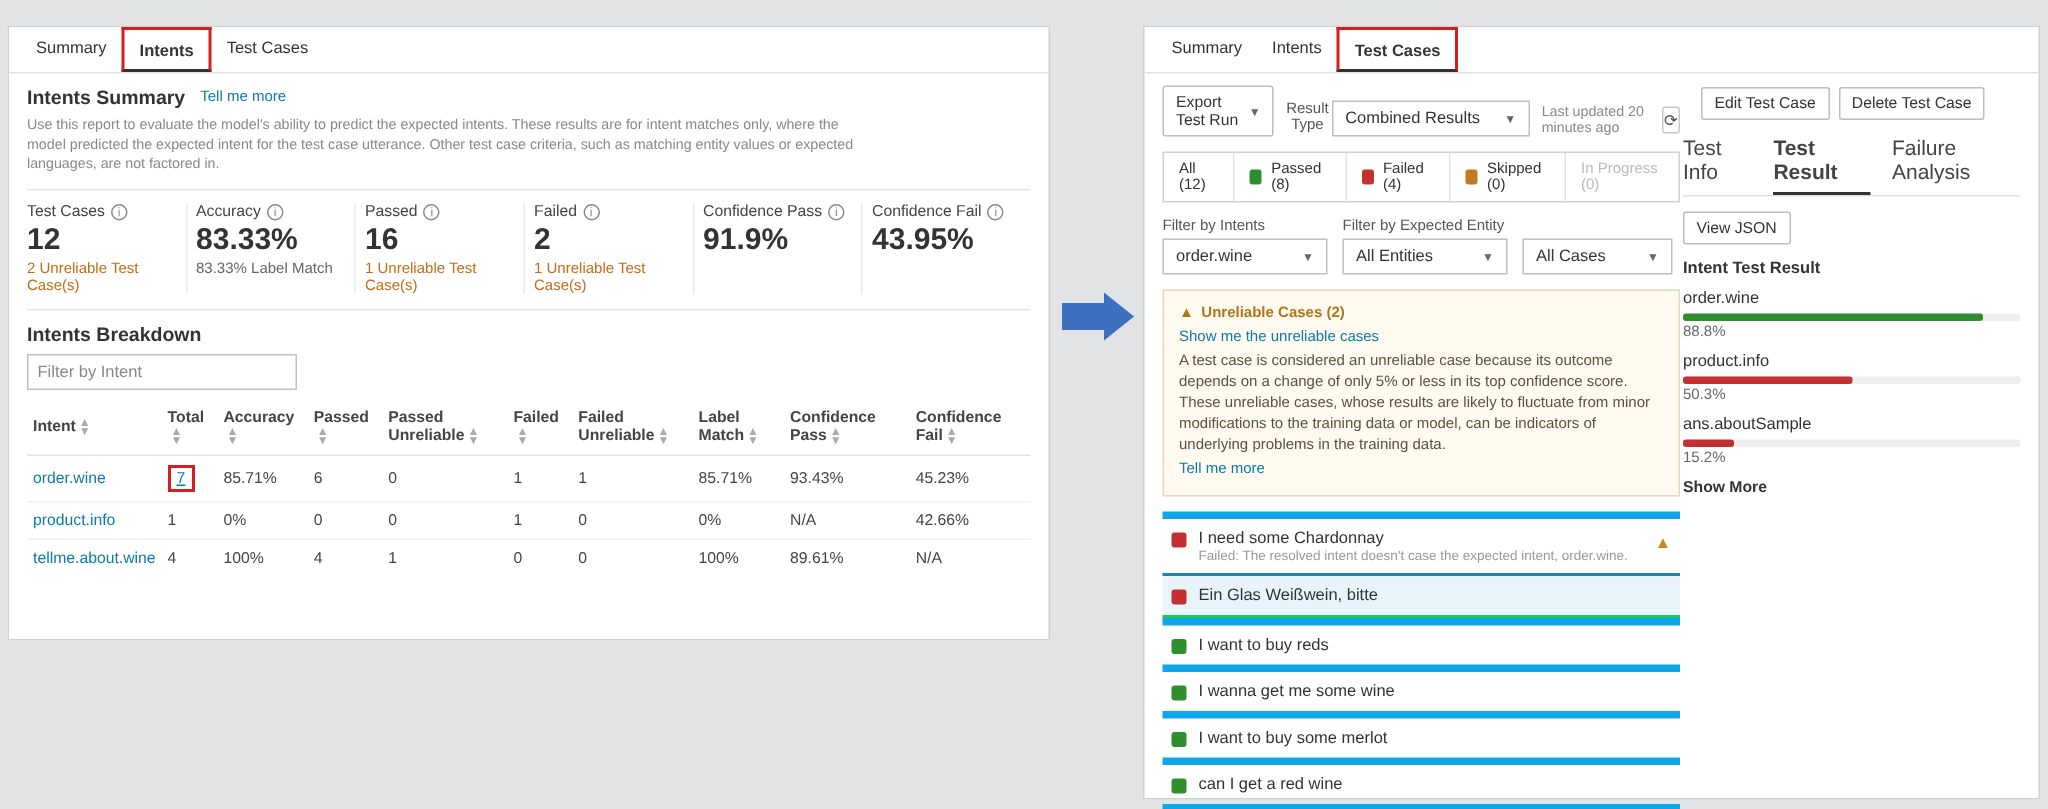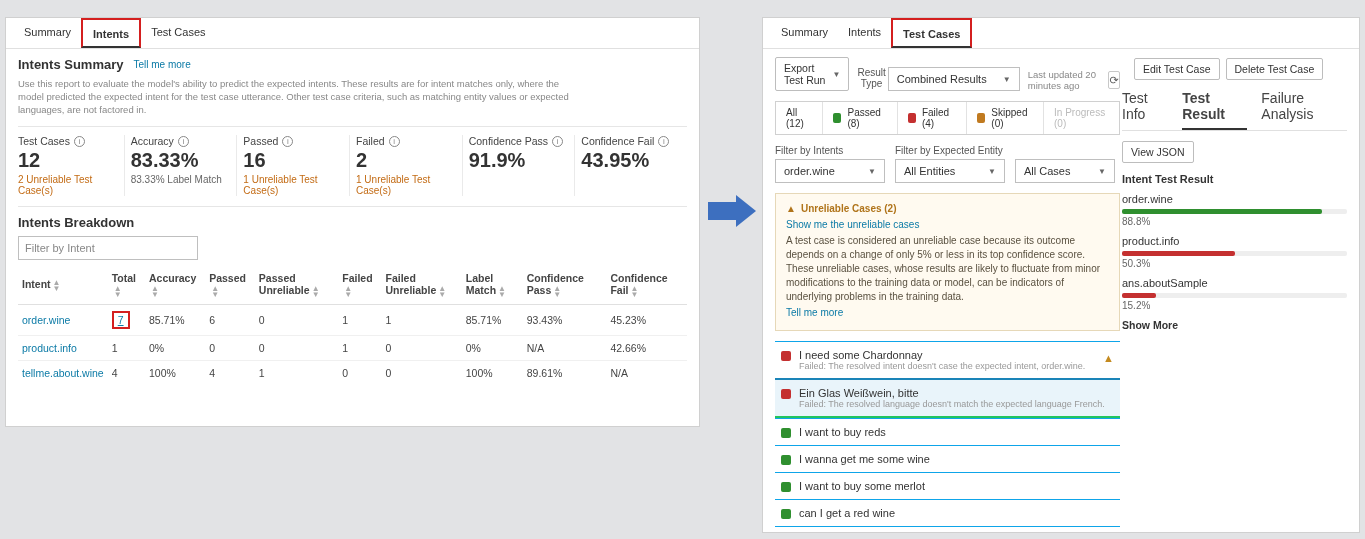--- a/index.html
+++ b/index.html
@@ -64,21 +64,21 @@
 
   .filters { display:flex; gap:10px; margin-top:10px; }
   .filters .col { display:flex; flex-direction:column; gap:3px; }
   .filters .lab { font-size:10px; color:#555; }
 
   .unrel { border:1px solid #e6d8b8; background:#fffaf0; margin-top:10px; padding:8px 10px; font-size:10px; color:#5a5140; line-height:1.4; }
   .unrel .title { color:#b0741a; font-weight:600; display:flex; align-items:center; gap:5px; }
   .unrel .show { color:#0b7aa6; cursor:pointer; display:block; margin:2px 0; }
 
   .caselist { margin-top:10px; }
-  .case { display:flex; align-items:flex-start; gap:8px; padding:7px 6px; border-top:1px solid #0ea5e9; position:relative; }
+  .case { display:flex; align-items:flex-start; gap:8px; padding:7px 6px; border-top:5px solid #0ea5e9; position:relative; }
   .case .dot { width:10px; height:10px; border-radius:2px; margin-top:2px; flex:0 0 10px; }
   .case .tx .t { font-size:11px; color:#333; }
   .case .tx .s { font-size:9px; color:#999; }
   .case.sel { background:#e9f4fa; border-top:2px solid #1a84b8; border-bottom:2px solid #22c55e; }
   .warn-ic { position:absolute; right:6px; top:10px; color:#c48a1f; font-size:11px; }
 
   
   .side { position:absolute; right:12px; top:40px; width:225px; }
   .side .btns { display:flex; gap:6px;margin-left:12px; }
   .subtabs { display:flex; gap:14px; border-bottom:1px solid #e0e0e0; margin-top:10px; font-size:14px; }
@@ -316,21 +316,20 @@
           <div class="tx">
               <div class="t">I need some Chardonnay</div>
               <div class="s">Failed: The resolved intent doesn't case the expected intent, order.wine.</div>
             </div>
           <span class="warn-ic">▲</span>
         </div>
         <div class="case sel">
           <span class="dot sq r"></span>
           <div class="tx">
               <div class="t">Ein Glas Weißwein, bitte</div>
-              <div class="s">Failed: The resolved language doesn't match the expected language French.</div>
             </div>
         </div>
         <div class="case">
           <span class="dot sq g"></span>
           <div class="tx">
               <div class="t">I want to buy reds</div>
             </div>
         </div>
         <div class="case">
           <span class="dot sq g"></span>

